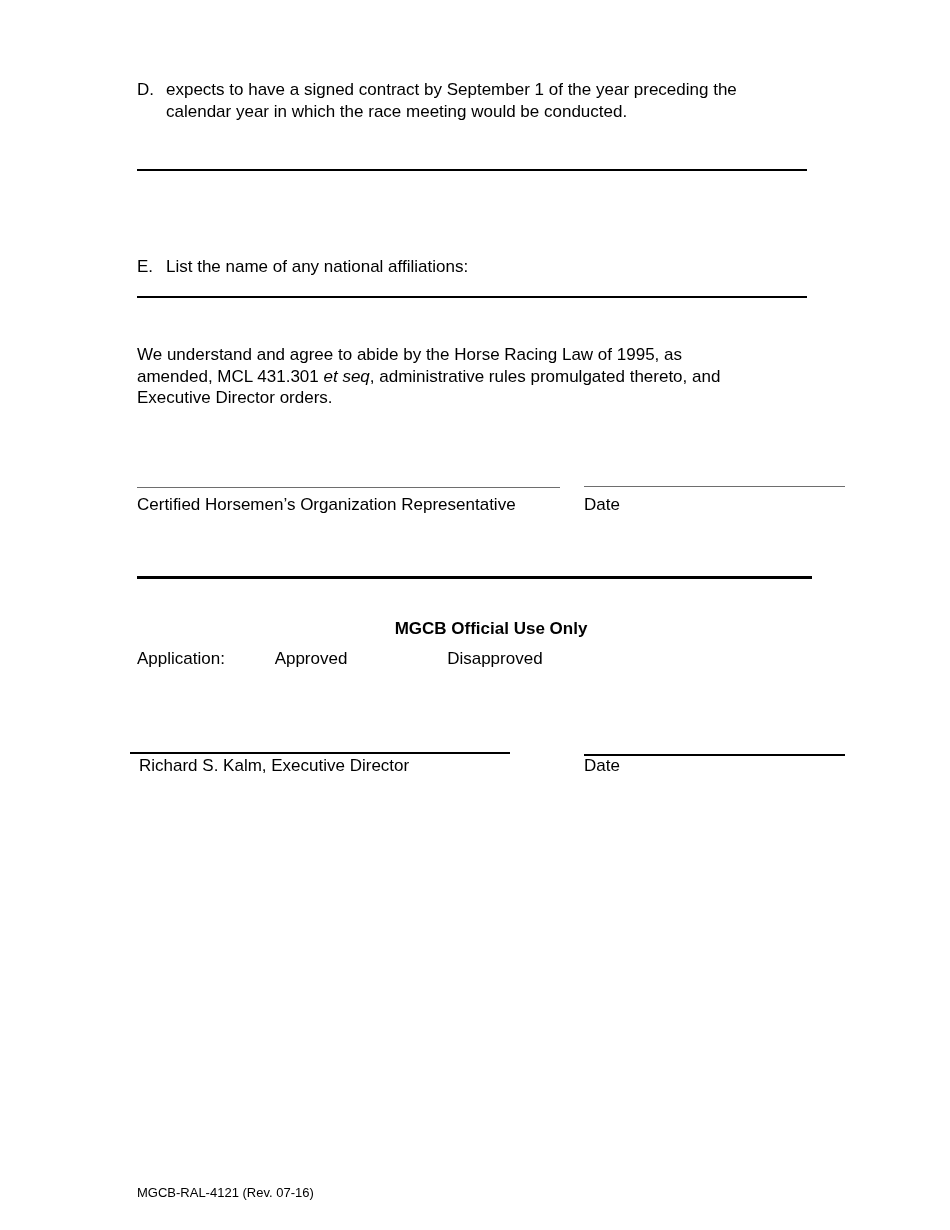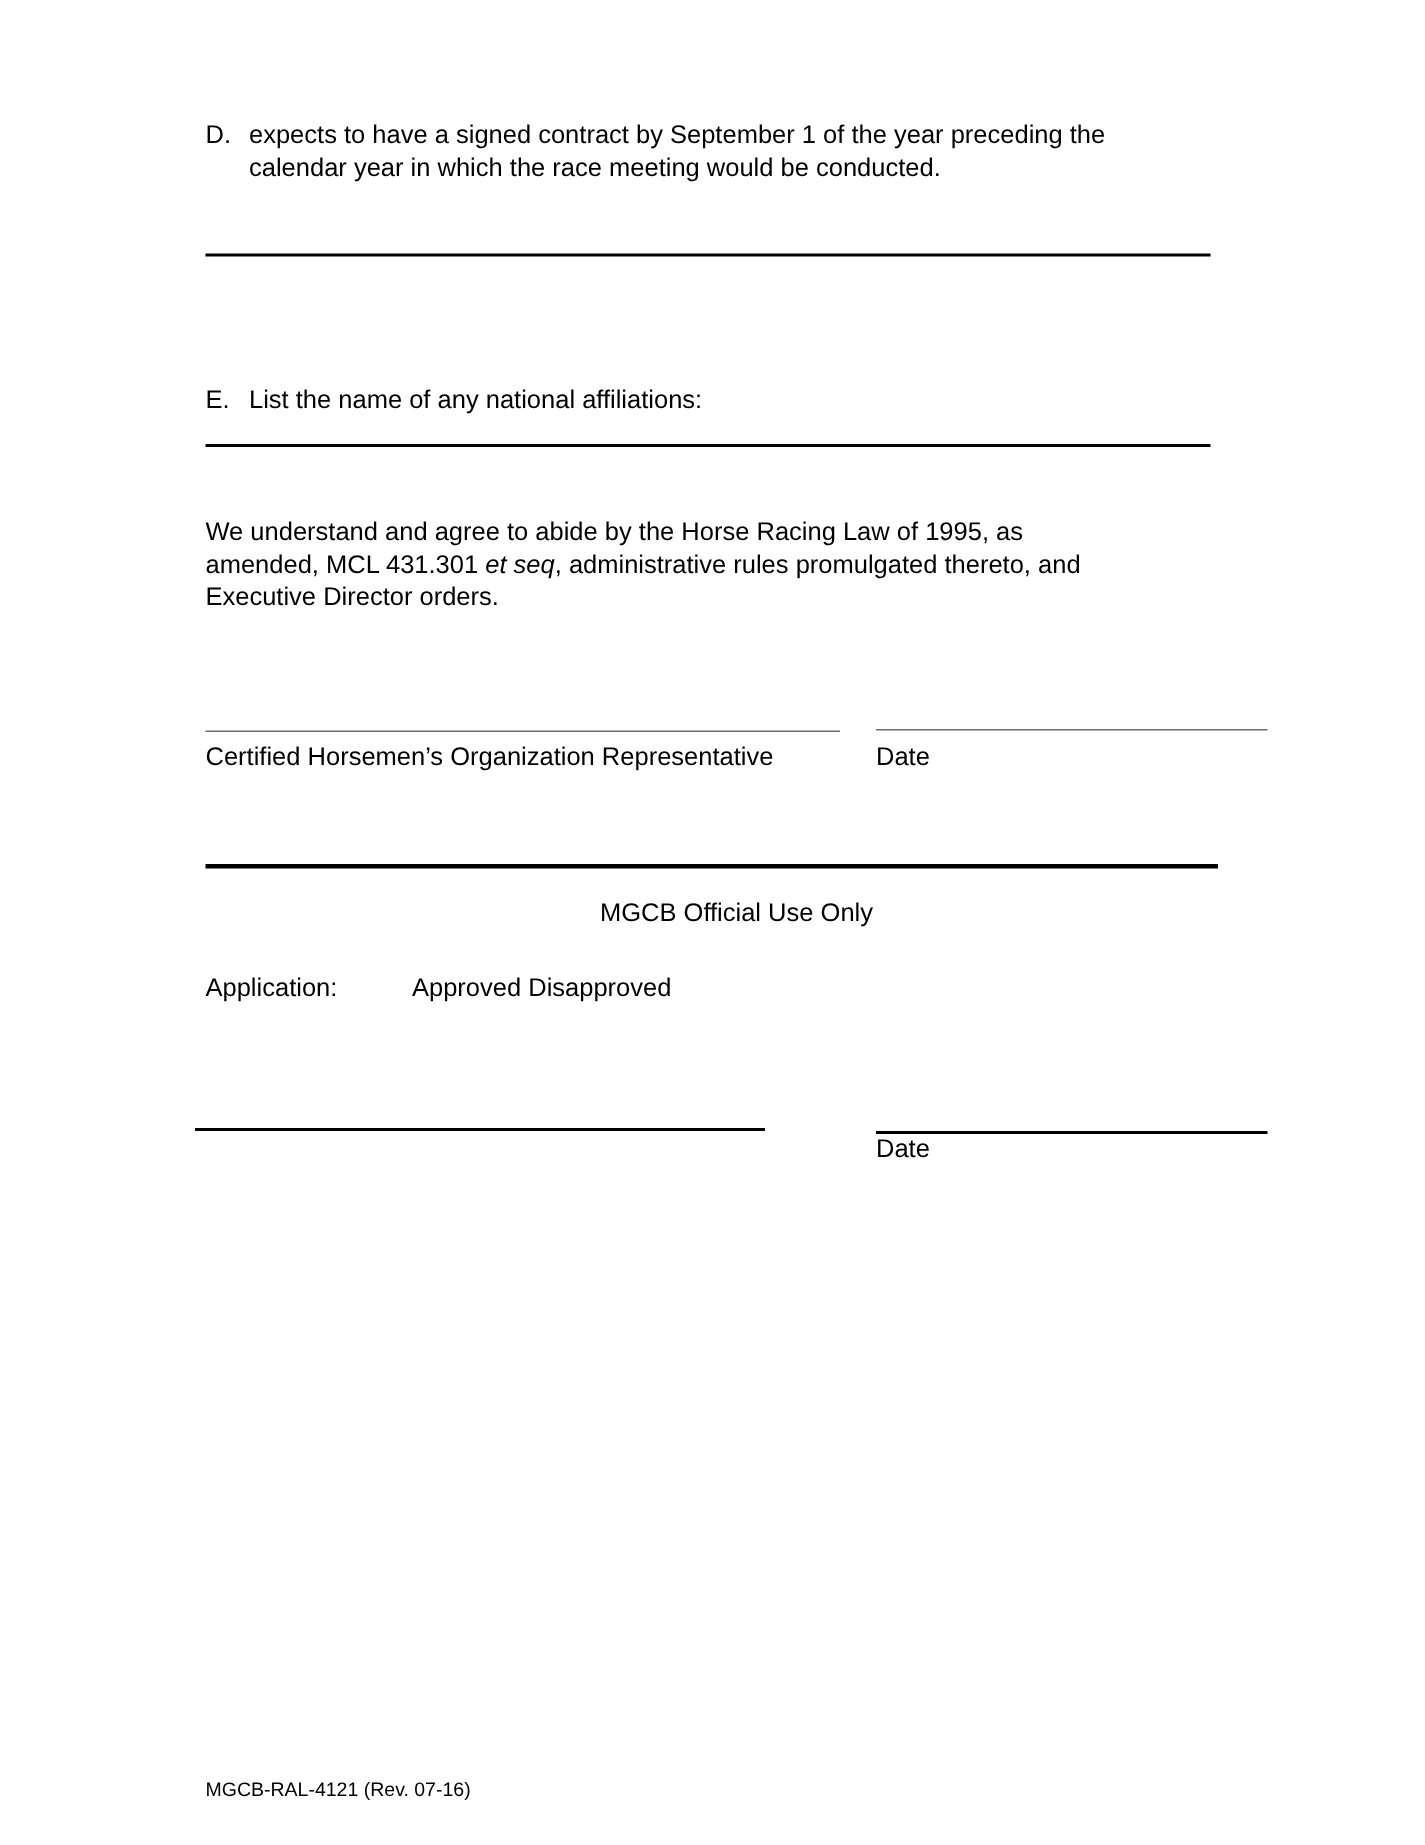--- a/index.html
+++ b/index.html
@@ -53,27 +53,28 @@
     <span class="tline"><span>amended, MCL 431.301 </span><span class="italic">et seq</span><span>, administrative rules promulgated thereto, and</span></span>
     <span class="tline">Executive Director orders.</span>
   </div>
 
   <div class="abs rule-thin" style="top:487px; left:137px; width:423px; height:1px;"></div>
   <div class="abs rule-thin" style="top:486px; left:584px; width:261px; height:1px;"></div>
   <div class="abs" style="top:495px; left:137px;">Certified Horsemen’s Organization Representative</div>
   <div class="abs" style="top:495px; left:584px;">Date</div>
 
   <div class="abs rule" style="top:576px; left:137px; width:675px; height:2.5px;"></div>
-  <div class="abs centered" style="top:599px; left:137px; width:708px;">MGCB Official Use Only</div>
+  <div class="abs centered" style="top:619px; left:137px; width:708px;font-weight:bold;">MGCB Official Use Only</div>
 
   <div class="abs" style="top:649px; left:137px;">
     <span>Application:</span>
     <span style="margin-left:45px;">Approved</span>
-    <span style="">Disapproved</span>
+    <span style="margin-left:95px;">Disapproved</span>
   </div>
 
   <div class="abs rule" style="top:752px; left:130px; width:380px; height:2px;"></div>
   <div class="abs rule" style="top:754px; left:584px; width:261px; height:1.5px;"></div>
+  <div class="abs" style="top:756px; left:139px;">Richard S. Kalm, Executive Director</div>
   <div class="abs" style="top:756px; left:584px;">Date</div>
 
   <div class="abs small" style="top:1169px; left:137px;margin-top:16px;">MGCB-RAL-4121 (Rev. 07-16)</div>
 
 </div>
 
 </body></html>

